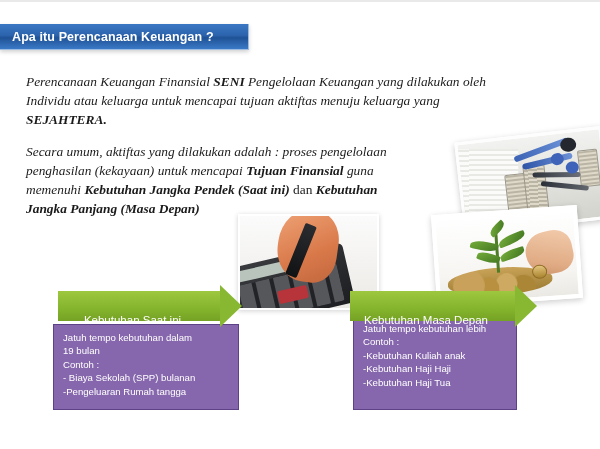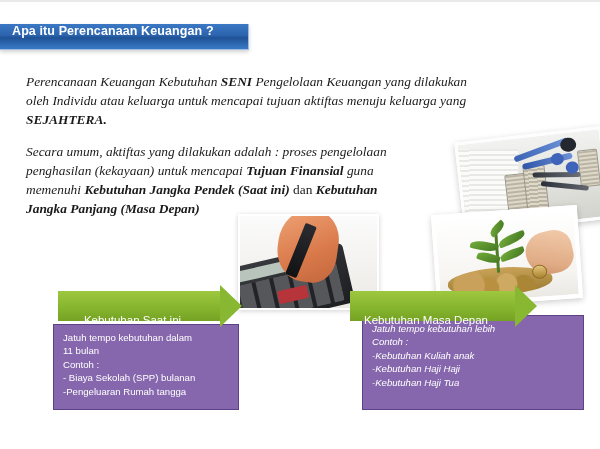--- a/index.html
+++ b/index.html
@@ -22,21 +22,21 @@
   #title-banner {
     position: absolute;
     left: 0px;
     top: 22px;
     width: 248px;
     height: 25px;
     background: linear-gradient(to bottom, #3b78c4 0%, #2c64ad 45%, #1f5296 55%, #3a79c6 100%);
     border-right: 1px solid #9fbde0;
     border-bottom: 1px solid #9fbde0;
     display: flex;
-    align-items: flex-start;
+    align-items: center;
     box-shadow: 0 2px 4px rgba(0,0,0,0.18);
   }
   #title-banner-text {
     color: #ffffff;
     font-size: 12.5px;
     font-weight: bold;
     padding-left: 12px;
     letter-spacing: 0.1px;
     white-space: nowrap;
   }
@@ -258,38 +258,37 @@
     z-index: 7;
   }
   .purple-box .line { white-space: nowrap; }
   #box-left {
     left: 53px;
     top: 322px;
     width: 186px;
     height: 86px;
   }
   #box-right {
-    left: 362px;
+    left: 353px;
     top: 313px;
-    width: 222px;
+    width: 164px;
     height: 95px;
-    font-style: italic;
   }
 </style>
 </head>
 <body>
 
 <div id="slide">
 
   <div id="title-banner">
     <span id="title-banner-text">Apa itu Perencanaan Keuangan ?</span>
   </div>
 
   <div class="para" id="para-1">
-    <span>Perencanaan Keuangan Kebutuhan </span><b>SENI</b><span> Pengelolaan Keuangan yang dilakukan oleh Individu atau keluarga untuk mencapai tujuan aktiftas menuju keluarga yang </span><b>SEJAHTERA.</b>
+    <span>Perencanaan Keuangan Finansial </span><b>SENI</b><span> Pengelolaan Keuangan yang dilakukan oleh Individu atau keluarga untuk mencapai tujuan aktiftas menuju keluarga yang </span><b>SEJAHTERA.</b>
   </div>
 
   <div class="para" id="para-2">
     <span>Secara umum, aktiftas yang dilakukan adalah : proses pengelolaan penghasilan (kekayaan) untuk mencapai </span><b>Tujuan Finansial</b><span>  guna memenuhi  </span><b>Kebutuhan Jangka Pendek (Saat ini)</b><span class="upright"> dan </span><b>Kebutuhan Jangka Panjang (Masa Depan)</b>
   </div>
 
   <div class="photo" id="photo-coins-pens">
     <div class="bg"></div>
     <div class="tape"></div>
     <div class="coin-stack cs1"></div>
@@ -331,21 +330,21 @@
   <div class="green-arrow" id="arrow-left">
     <span class="label">Kebutuhan Saat ini</span>
   </div>
 
   <div class="green-arrow" id="arrow-right">
     <span class="label">Kebutuhan Masa Depan</span>
   </div>
 
   <div class="purple-box" id="box-left">
     <div class="line">Jatuh tempo kebutuhan dalam</div>
-    <div class="line">11 bulan</div>
+    <div class="line">19 bulan</div>
     <div class="line">Contoh :</div>
     <div class="line">- Biaya Sekolah (SPP) bulanan</div>
     <div class="line">-Pengeluaran Rumah tangga</div>
   </div>
 
   <div class="purple-box" id="box-right">
     <div class="line">Jatuh tempo kebutuhan lebih</div>
     <div class="line">Contoh :</div>
     <div class="line">-Kebutuhan Kuliah anak</div>
     <div class="line">-Kebutuhan Haji Haji</div>

